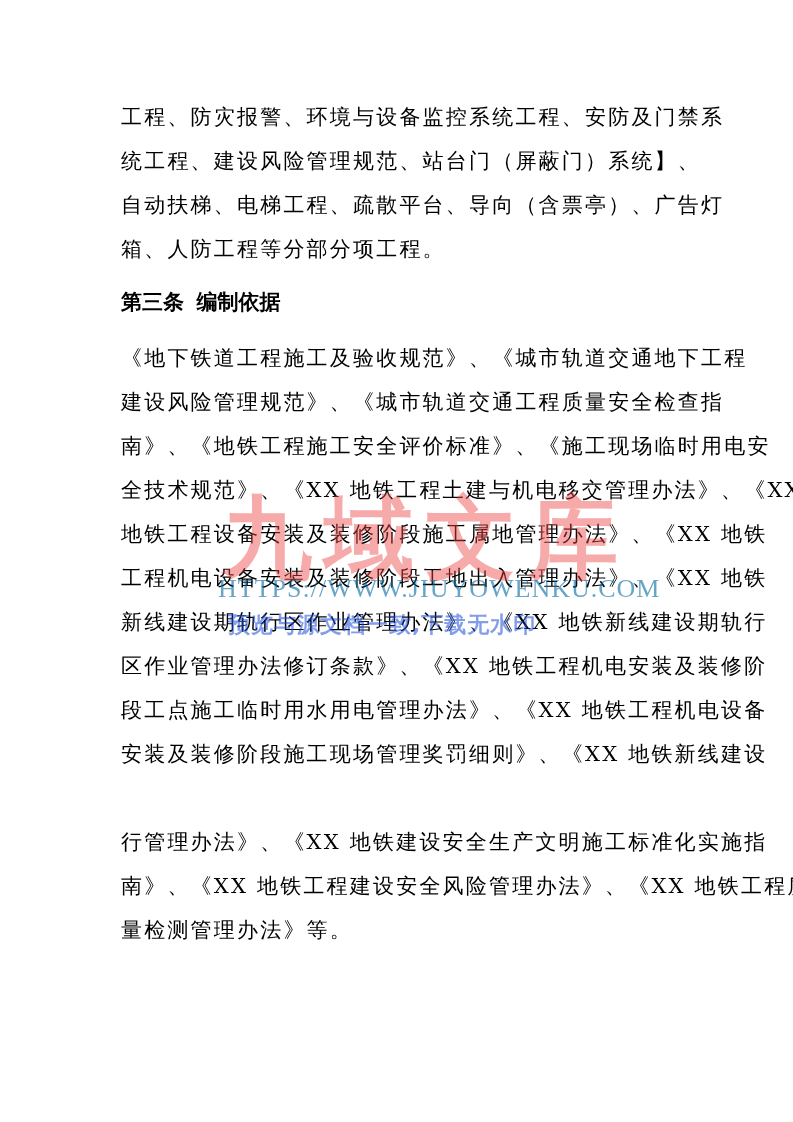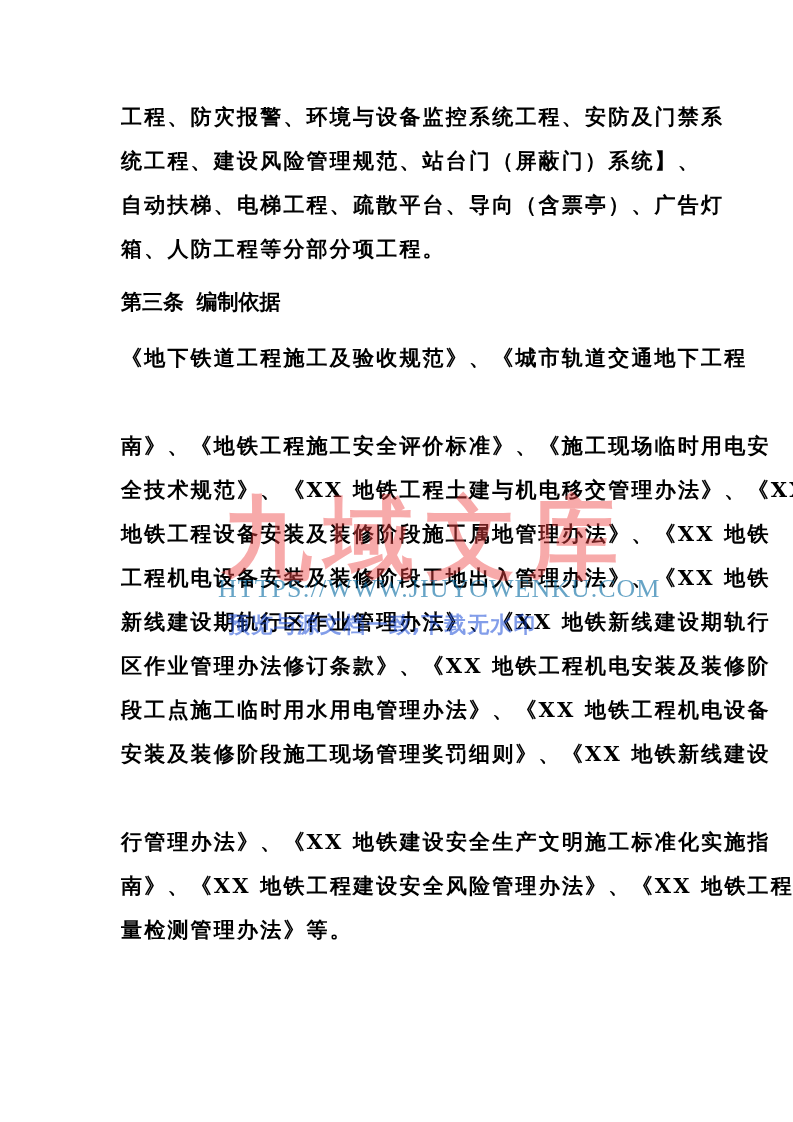--- a/index.html
+++ b/index.html
@@ -1,20 +1,20 @@
 <!DOCTYPE html>
 <html><head>
 <meta charset="utf-8">
 <style>
   html, body { margin: 0; padding: 0; background: #ffffff; }
   body { width: 793px; height: 1122px; position: relative; overflow: hidden;
          font-family: "DejaVu Serif", "Liberation Serif", serif; color: #000; }
   .page { position: absolute; left: 0; top: 0; width: 793px; height: 1122px; }
   .line { position: absolute; left: 121px; width: 556px; font-size: 21px; line-height: 24px;
-          white-space: nowrap; letter-spacing: 2.2px; text-align: justify; text-align-last: justify; font-weight: bold; }
+          white-space: nowrap; letter-spacing: 2.2px; text-align: justify; text-align-last: justify; }
   .line.last { text-align-last: left; }
   .heading { position: absolute; left: 121px; top: 288px; font-size: 21px; font-weight: bold;
              font-family: Liberation Mono, monospace; letter-spacing: 0px; text-align: right; }
   .wm { position: absolute; pointer-events: none; color: #c8c8c8; opacity: 0.55; white-space: nowrap; }
   .wm-big { left: 222px; top: 478px; font-size: 90px; font-weight: bold; letter-spacing: 12px;
             font-family: "DejaVu Sans", sans-serif; color: #ef4444; opacity: 0.45; }
   .wm-url { left: 218px; top: 574px; font-size: 26px; font-family: Liberation Serif, serif;
             letter-spacing: 1px; color: #0369a1; opacity: 0.6; }
   .wm-note { left: 228px; top: 610px; font-size: 22px; font-weight: bold;
              font-family: "DejaVu Sans", sans-serif; letter-spacing: 1px; color: #1d4ed8; opacity: 0.55; }
@@ -24,20 +24,21 @@
 
 <div class="page">
   <div class="line" style="top:105px">工程、防灾报警、环境与设备监控系统工程、安防及门禁系</div>
   <div class="line" style="top:149px">统工程、建设风险管理规范、站台门（屏蔽门）系统】、</div>
   <div class="line" style="top:193px">自动扶梯、电梯工程、疏散平台、导向（含票亭）、广告灯</div>
   <div class="line last" style="top:237px">箱、人防工程等分部分项工程。</div>
 
   <div class="heading">第三条 编制依据</div>
 
   <div class="line" style="top:346px">《地下铁道工程施工及验收规范》、《城市轨道交通地下工程</div>
+  <div class="line" style="top:390px">建设风险管理规范》、《城市轨道交通工程质量安全检查指</div>
   <div class="line" style="top:434px">南》、《地铁工程施工安全评价标准》、《施工现场临时用电安</div>
   <div class="line" style="top:478px">全技术规范》、《XX 地铁工程土建与机电移交管理办法》、《XX</div>
   <div class="line" style="top:522px">地铁工程设备安装及装修阶段施工属地管理办法》、《XX 地铁</div>
   <div class="line" style="top:566px">工程机电设备安装及装修阶段工地出入管理办法》、《XX 地铁</div>
   <div class="line" style="top:610px">新线建设期轨行区作业管理办法》、《XX 地铁新线建设期轨行</div>
   <div class="line" style="top:654px">区作业管理办法修订条款》、《XX 地铁工程机电安装及装修阶</div>
   <div class="line" style="top:698px">段工点施工临时用水用电管理办法》、《XX 地铁工程机电设备</div>
   <div class="line" style="top:742px">安装及装修阶段施工现场管理奖罚细则》、《XX 地铁新线建设</div>
   <div class="line" style="top:830px">行管理办法》、《XX 地铁建设安全生产文明施工标准化实施指</div>
   <div class="line" style="top:874px">南》、《XX 地铁工程建设安全风险管理办法》、《XX 地铁工程质</div>

